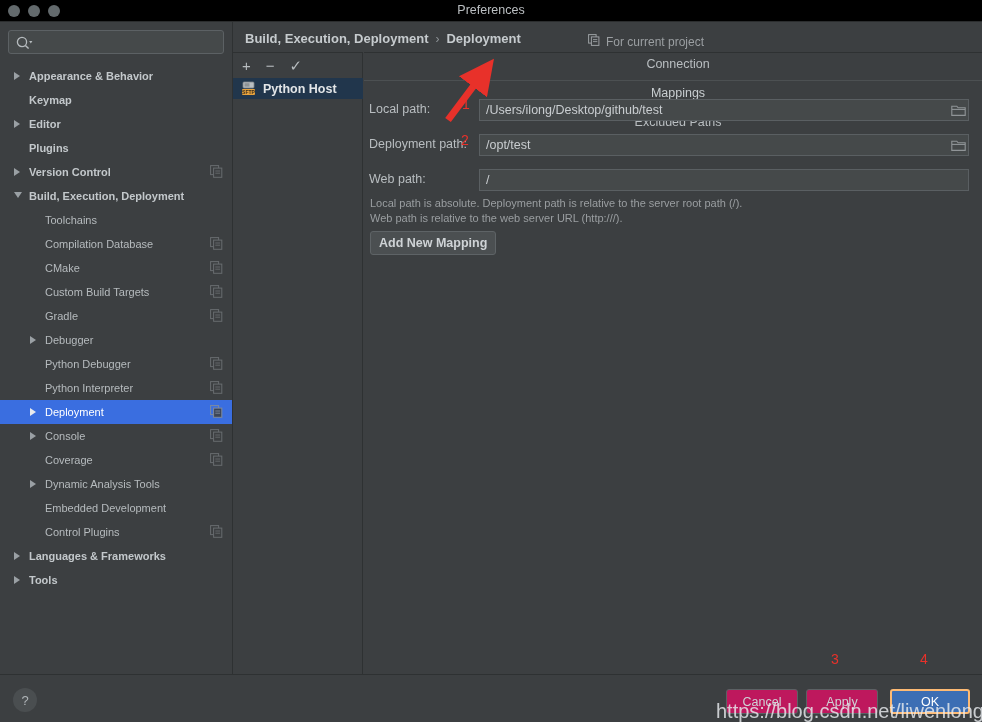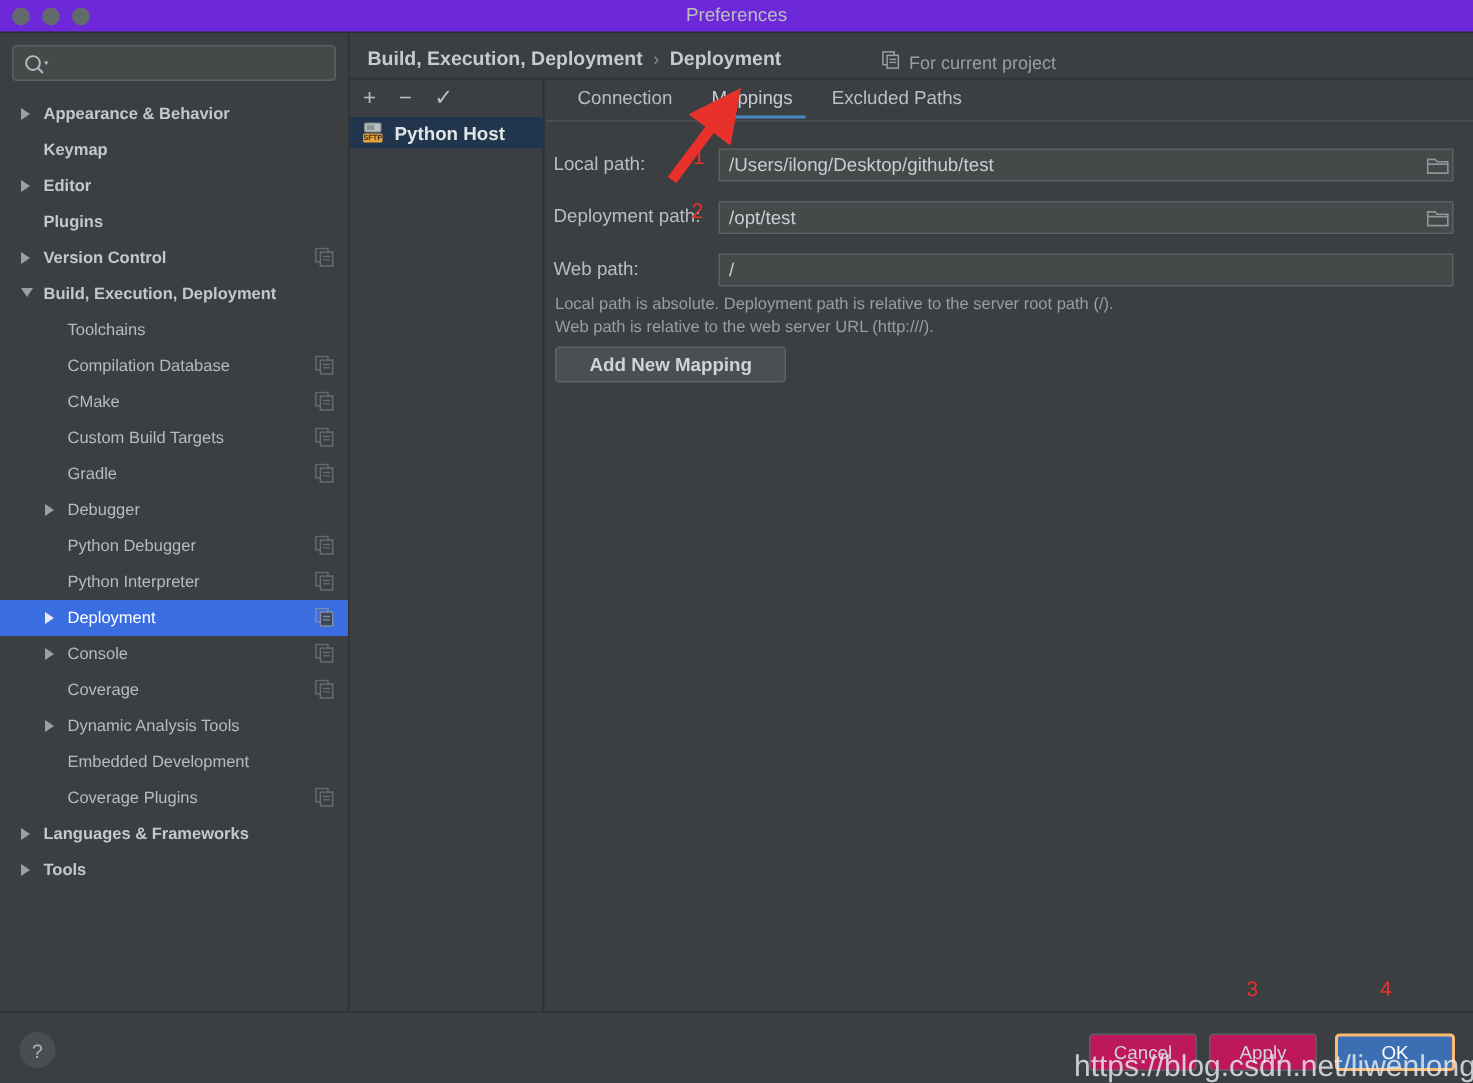--- a/index.html
+++ b/index.html
@@ -15,21 +15,21 @@
   #window {
     position: relative;
     width: 982px; height: 722px;
     background: #3c3f41;
   }
 
   
   #titlebar {
     position: absolute; left: 0; top: 0;
     width: 982px; height: 22px;
-    background: #6d28d9;
+    background: #000000;
     border-bottom: 1px solid #2b2d2e;
   }
   #traffic {
     position: absolute; left: 8px; top: 5px;
     display: flex; gap: 8px;
   }
   .dot {
     width: 12px; height: 12px; border-radius: 50%;
     background: #636a6d;
   }
@@ -158,20 +158,21 @@
   .sftp-ic { width: 16px; height: 15px; flex: 0 0 auto; }
 
   
   #tabs {
     position: absolute; left: 131px; top: 30px;
     width: 618px; height: 28px;
     border-top: 1px solid #2e3132;
     display: flex; align-items: center;
     padding-left: 10px;
     gap: 4px;
+    flex-direction: column;
   }
   .tab {
     position: relative;
     padding: 4px 11px 7px 11px;
     font-size: 12.5px;
     color: #b9bec1;
     cursor: default;
   }
   .tab.active { color: #c9ced1; }
   .tab.active::after {
@@ -212,21 +213,21 @@
   }
 
   #hint {
     position: absolute; left: 6px; top: 115px;
     width: 520px;
     font-size: 11px; color: #9a9ea1;
     line-height: 15px;
   }
   #add-mapping {
     position: absolute; left: 6px; top: 150px;
-    height: 24px; padding: 0 22px;
+    height: 24px; padding: 0 8px;
     background: #4b4f51;
     border: 1px solid #5e6366;
     border-radius: 3px;
     color: #cfd3d6; font-size: 12.5px; font-weight: bold;
     font-family: "Liberation Sans", sans-serif;
     cursor: default;
   }
 
   
   #bottombar {
@@ -423,21 +424,21 @@
             </svg></span>
         </div>
         <div class="tree-row lvl1">
           <span class="tri"></span>
           <span class="tree-label">Dynamic Analysis Tools</span>
         </div>
         <div class="tree-row lvl1">
           <span class="tree-label">Embedded Development</span>
         </div>
         <div class="tree-row lvl1">
-          <span class="tree-label">Coverage Plugins</span>
+          <span class="tree-label">Control Plugins</span>
           <span class="copy-ic"><svg width="13" height="13" viewBox="0 0 13 13">
               <rect x="0.6" y="0.6" width="8" height="9" fill="none" stroke="#8b9094" stroke-width="1"></rect>
               <rect x="3.6" y="3.1" width="8.2" height="9.2" fill="#3c3f41" stroke="#8b9094" stroke-width="1"></rect>
               <line x1="5.3" y1="6" x2="10.1" y2="6" stroke="#8b9094" stroke-width="0.9"></line>
               <line x1="5.3" y1="8.2" x2="10.1" y2="8.2" stroke="#8b9094" stroke-width="0.9"></line>
             </svg></span>
         </div>
         <div class="tree-row lvl0 bold">
           <span class="tri"></span>
           <span class="tree-label">Languages &amp; Frameworks</span>

